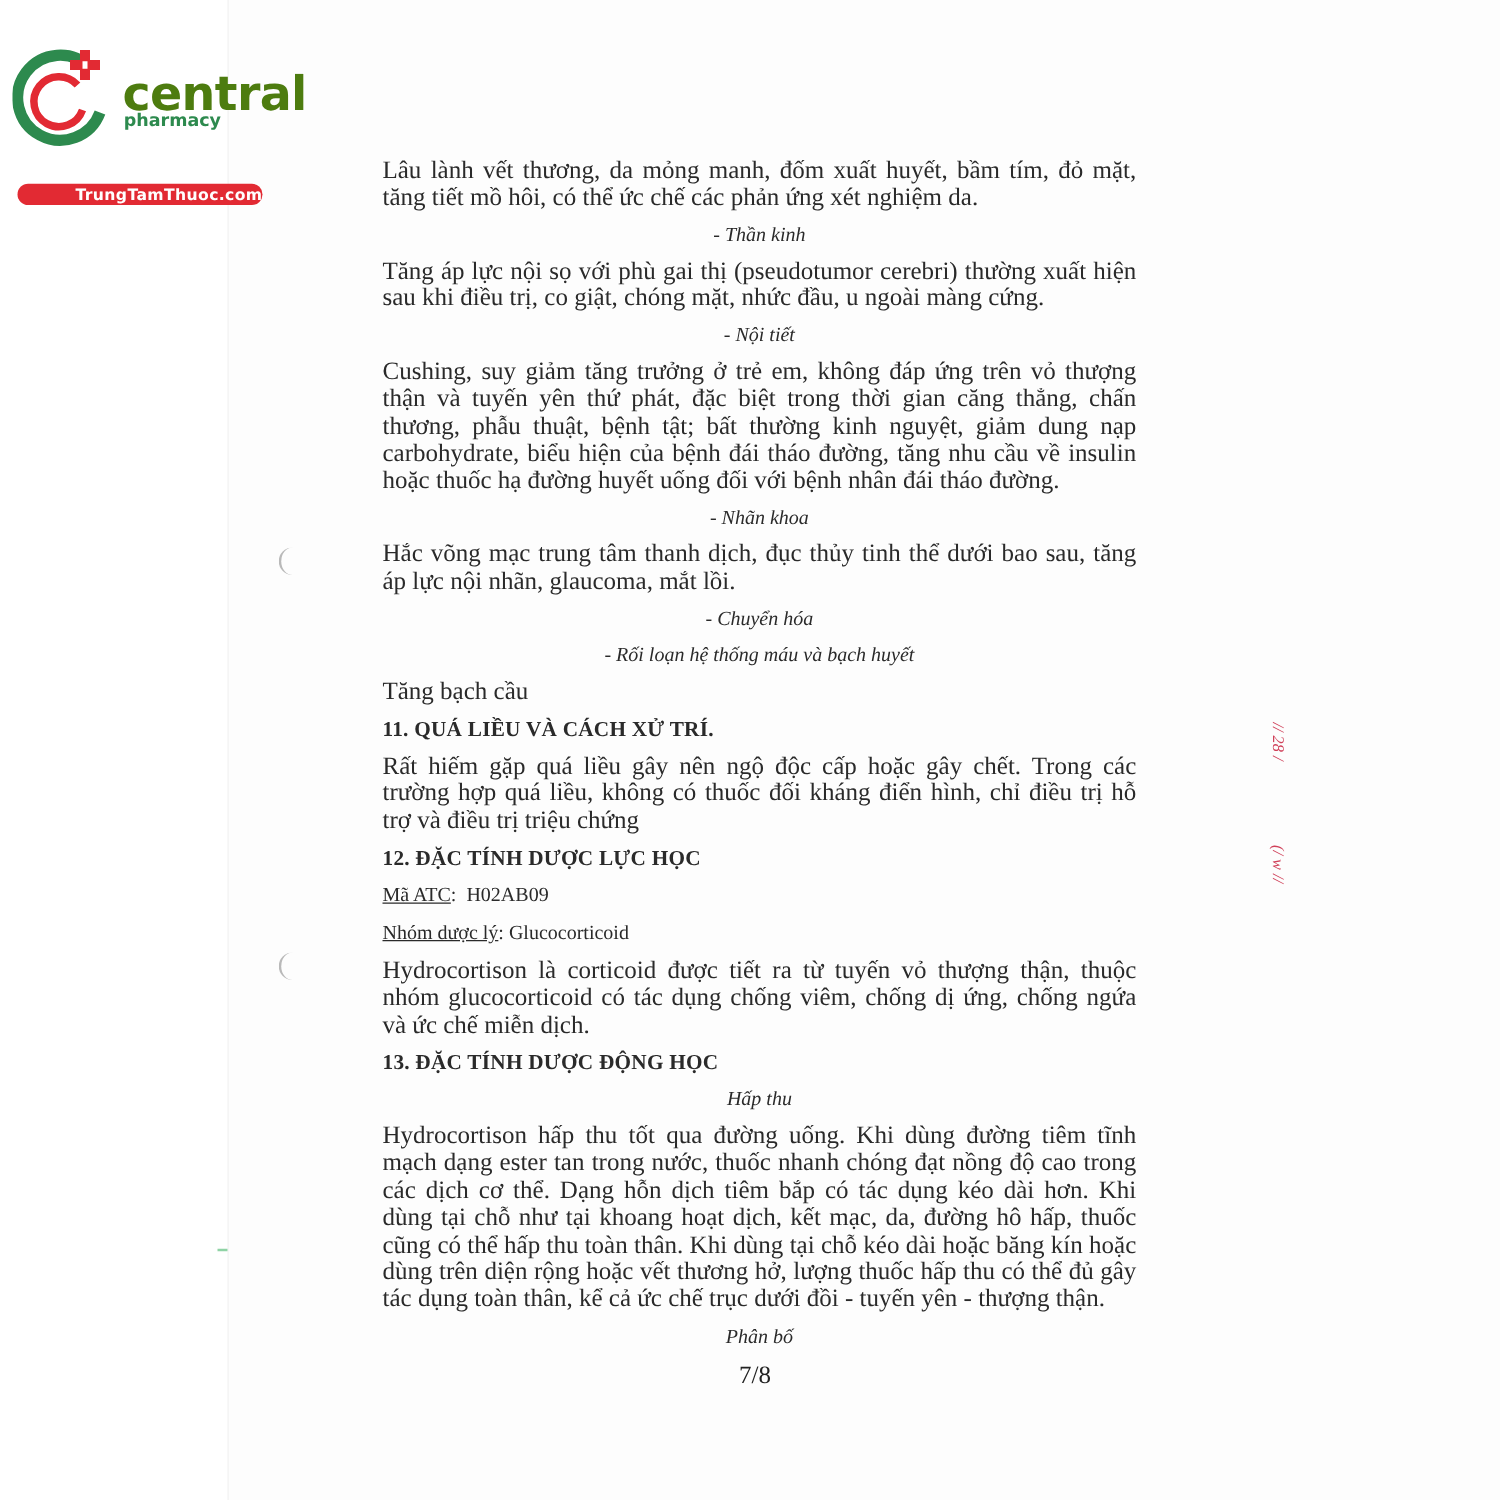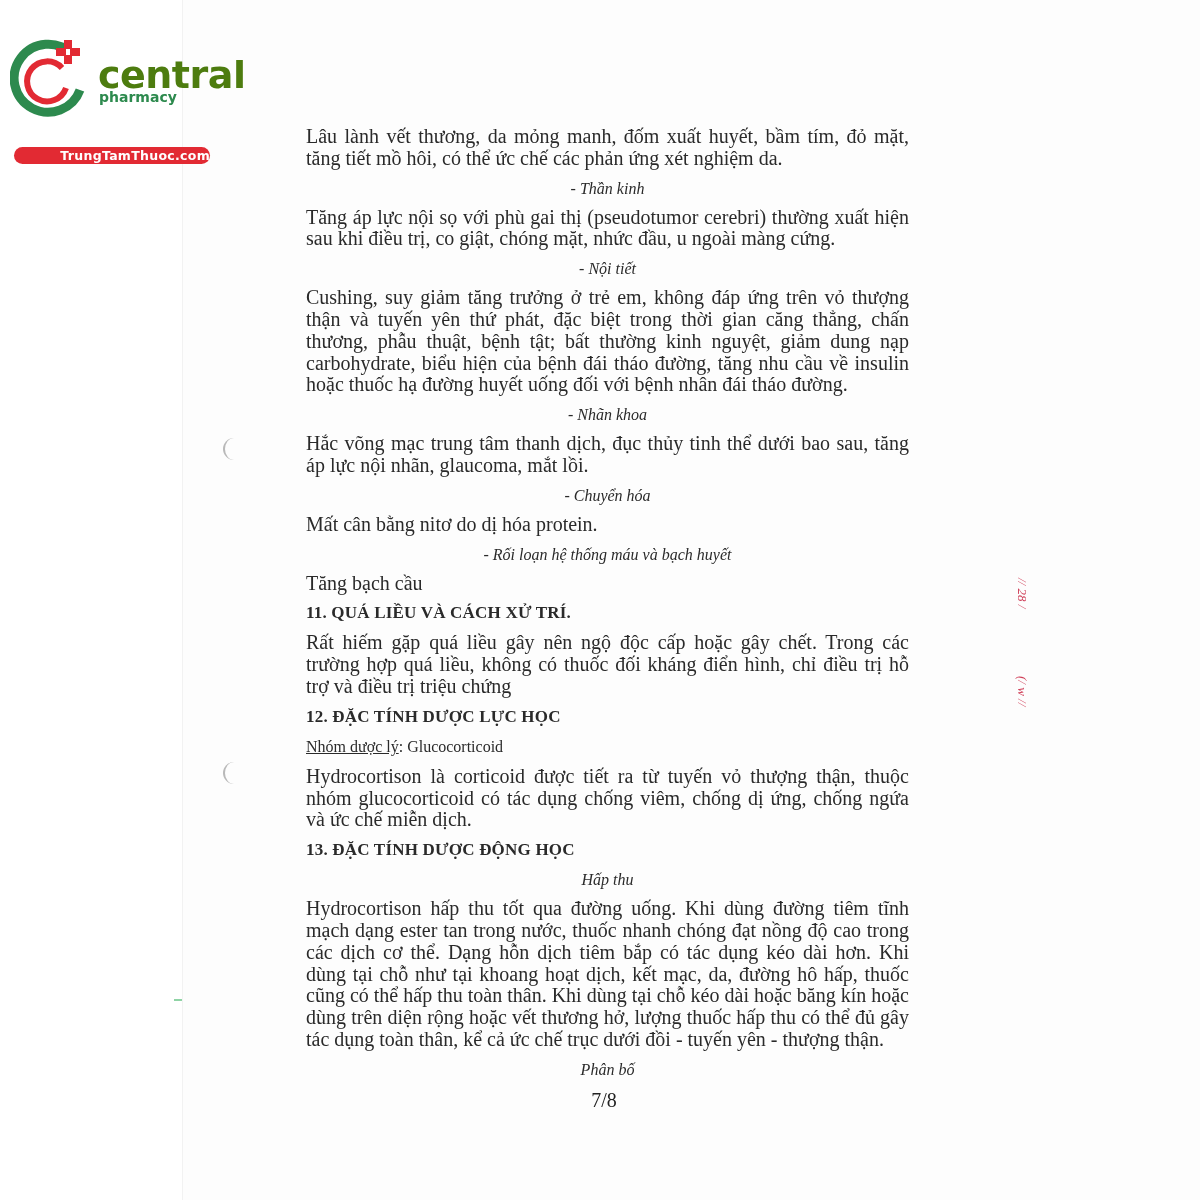--- a/index.html
+++ b/index.html
@@ -89,28 +89,30 @@
 
 <div class="doc">
   <p class="p last-left">Lâu lành vết thương, da mỏng manh, đốm xuất huyết, bầm tím, đỏ mặt, tăng tiết mồ hôi, có thể ức chế các phản ứng xét nghiệm da.</p>
   <div class="sub-h">- Thần kinh</div>
   <p class="p last-left">Tăng áp lực nội sọ với phù gai thị (pseudotumor cerebri) thường xuất hiện sau khi điều trị, co giật, chóng mặt, nhức đầu, u ngoài màng cứng.</p>
   <div class="sub-h">- Nội tiết</div>
   <p class="p last-left">Cushing, suy giảm tăng trưởng ở trẻ em, không đáp ứng trên vỏ thượng thận và tuyến yên thứ phát, đặc biệt trong thời gian căng thẳng, chấn thương, phẫu thuật, bệnh tật; bất thường kinh nguyệt, giảm dung nạp carbohydrate, biểu hiện của bệnh đái tháo đường, tăng nhu cầu về insulin hoặc thuốc hạ đường huyết uống đối với bệnh nhân đái tháo đường.</p>
   <div class="sub-h">- Nhãn khoa</div>
   <p class="p last-left">Hắc võng mạc trung tâm thanh dịch, đục thủy tinh thể dưới bao sau, tăng áp lực nội nhãn, glaucoma, mắt lồi.</p>
   <div class="sub-h">- Chuyển hóa</div>
-  <p class="p last-left">Mất cân bằng nitơ do dị hóa protein.</p>
   <div class="sub-h">- Rối loạn hệ thống máu và bạch huyết</div>
   <p class="p last-left">Tăng bạch cầu</p>
 
   <div class="sec-h">11. QUÁ LIỀU VÀ CÁCH XỬ TRÍ.</div>
   <p class="p last-left">Rất hiếm gặp quá liều gây nên ngộ độc cấp hoặc gây chết. Trong các trường hợp quá liều, không có thuốc đối kháng điển hình, chỉ điều trị hỗ trợ và điều trị triệu chứng</p>
 
   <div class="sec-h">12. ĐẶC TÍNH DƯỢC LỰC HỌC</div>
+  <div class="kv">
+    <span class="k">Mã ATC</span><span>:&nbsp; </span><span>H02AB09</span>
+  </div>
   <div class="kv">
     <span class="k">Nhóm dược lý</span><span>: </span><span>Glucocorticoid</span>
   </div>
   <p class="p last-left">Hydrocortison là corticoid được tiết ra từ tuyến vỏ thượng thận, thuộc nhóm glucocorticoid có tác dụng chống viêm, chống dị ứng, chống ngứa và ức chế miễn dịch.</p>
 
   <div class="sec-h">13. ĐẶC TÍNH DƯỢC ĐỘNG HỌC</div>
   <div class="sub-h">Hấp thu</div>
   <p class="p last-left">Hydrocortison hấp thu tốt qua đường uống. Khi dùng đường tiêm tĩnh mạch dạng ester tan trong nước, thuốc nhanh chóng đạt nồng độ cao trong các dịch cơ thể. Dạng hỗn dịch tiêm bắp có tác dụng kéo dài hơn. Khi dùng tại chỗ như tại khoang hoạt dịch, kết mạc, da, đường hô hấp, thuốc cũng có thể hấp thu toàn thân. Khi dùng tại chỗ kéo dài hoặc băng kín hoặc dùng trên diện rộng hoặc vết thương hở, lượng thuốc hấp thu có thể đủ gây tác dụng toàn thân, kể cả ức chế trục dưới đồi - tuyến yên - thượng thận.</p>
   <div class="sub-h">Phân bố</div>
 </div>

